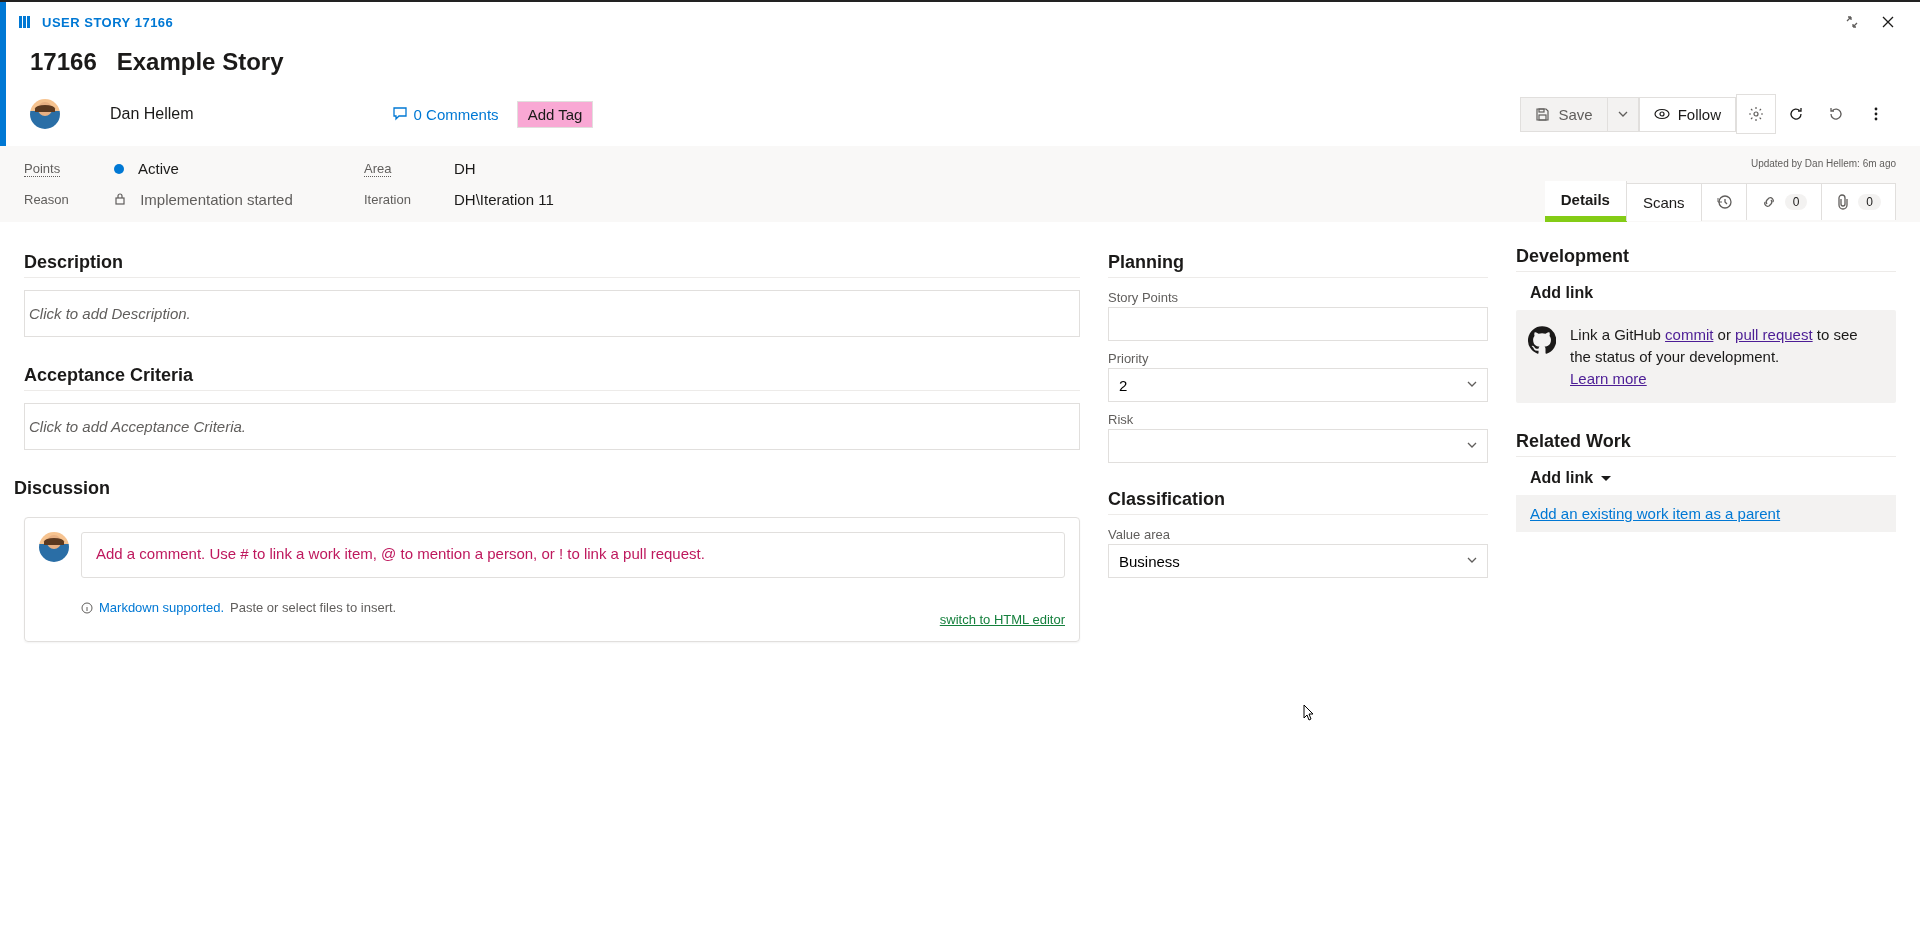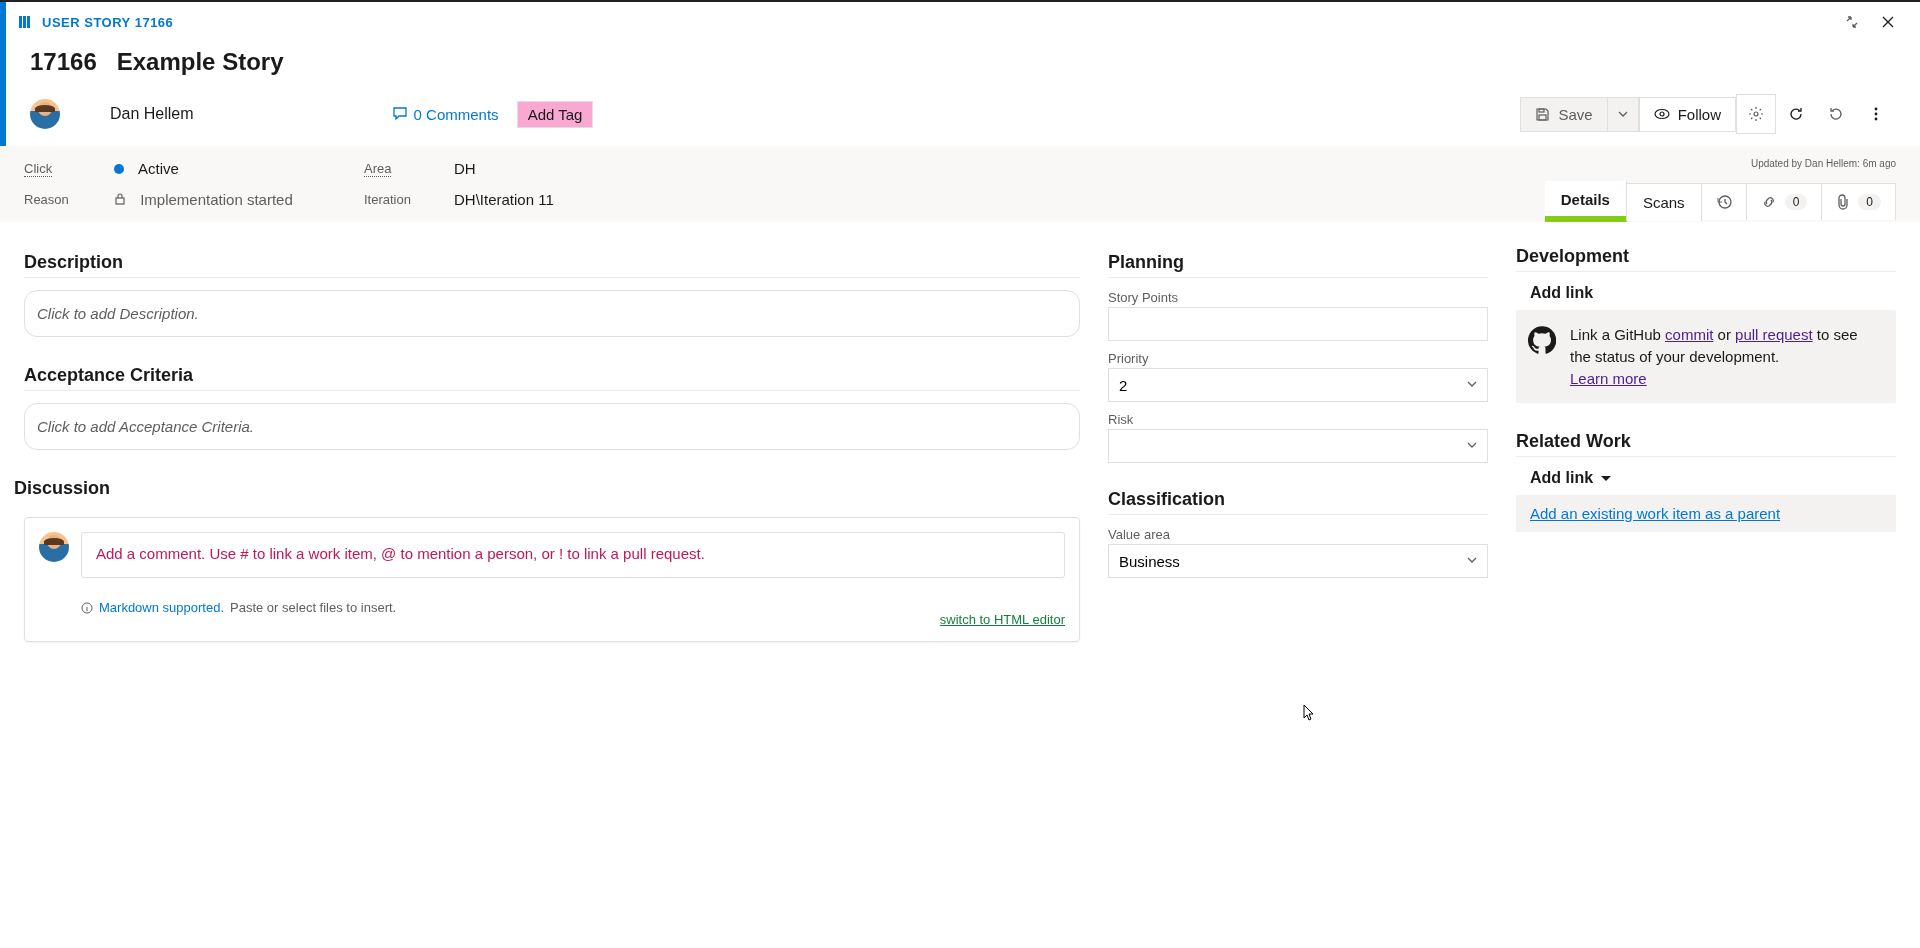--- a/index.html
+++ b/index.html
@@ -41,21 +41,21 @@
   .tab-strip { position:absolute; bottom:0; right:24px; display:flex; align-items:center; gap:0; }
   .tab { padding:10px 16px; font-size:15px; cursor:pointer; border:1px solid #e1dfdd; border-bottom:none; background:#fff; margin-left:-1px;}
   .tab.active { border-bottom:6px solid #84cc16; font-weight:600; border-top:none; border-left:none; border-right:1px solid #e1dfdd; padding-bottom:8px;}
   .tab-icon { padding:10px 14px; border:1px solid #e1dfdd; border-bottom:none; display:flex; align-items:center; gap:8px; cursor:pointer; margin-left:-1px; background:#fff;}
   .count-pill { background:#f3f2f1; border-radius:10px; padding:1px 8px; font-size:12px; }
 
   .main-cols { display:grid; grid-template-columns: 1fr 380px 380px; gap: 28px; padding: 24px; }
 
   .sec-h { font-size:18px; font-weight:600; margin: 6px 0 4px 0; }
   .divider { height:1px; background:#edebe9; margin: 4px 0 12px 0; }
-  .placeholder-box { border:1px solid #e1dfdd; border-radius:13px; padding:14px 12px; color:#605e5c; font-style:italic; font-size:15px; cursor:text; }
+  .placeholder-box { border:1px solid #e1dfdd; border-radius:0; padding:14px 4px; color:#605e5c; font-style:italic; font-size:15px; cursor:text; }
   .left-col > .block { margin-bottom: 28px; }
 
   .discussion { margin-top: 18px; }
   .disc-card { border:1px solid #e1dfdd; border-radius:4px; padding:14px; box-shadow: 0 1px 2px rgba(0,0,0,.05); }
   .disc-inner { display:flex; gap:12px; align-items:flex-start; }
   .disc-card .avatar { flex-shrink:0; }
   .comment-input { flex:1; border:1px solid #e1dfdd; border-radius:3px; padding:12px 14px; color:#be185d; font-size:15px; min-height:46px; cursor:text;}
   .disc-foot { display:flex; align-items:center; gap:6px; margin-top:10px; padding-left:42px; font-size:13px; color:#605e5c;}
   .disc-foot a { color:#0078d4; text-decoration:none; }
   .disc-foot .switch { margin-left:auto; text-decoration:underline; color:#15803d; cursor:pointer;margin-top:24px; }
@@ -180,21 +180,21 @@
             <circle cx="2" cy="3" r="1.4"></circle>
             <circle cx="2" cy="8" r="1.4"></circle>
             <circle cx="2" cy="13" r="1.4"></circle>
           </svg>
       </div>
     </div>
   </div>
 
   <div class="meta-strip">
     <div class="meta-col">
-      <span class="meta-label">Click</span>
+      <span class="meta-label">Points</span>
       <span class="state-val"><span class="state-dot"></span><span>Active</span></span>
 
       <span class="meta-label" style="border-bottom:none">Reason</span>
       <span class="reason-val">
         <span class="lock-icon">
           <svg width="12" height="12" viewBox="0 0 12 12" fill="none" stroke="#605e5c" stroke-width="1.2" style="display:inline">
               <rect x="2" y="5" width="8" height="6"></rect>
               <path d="M4 5 V3 a2 2 0 0 1 4 0 V5"></path>
             </svg>
         </span><span>Implementation started</span>

